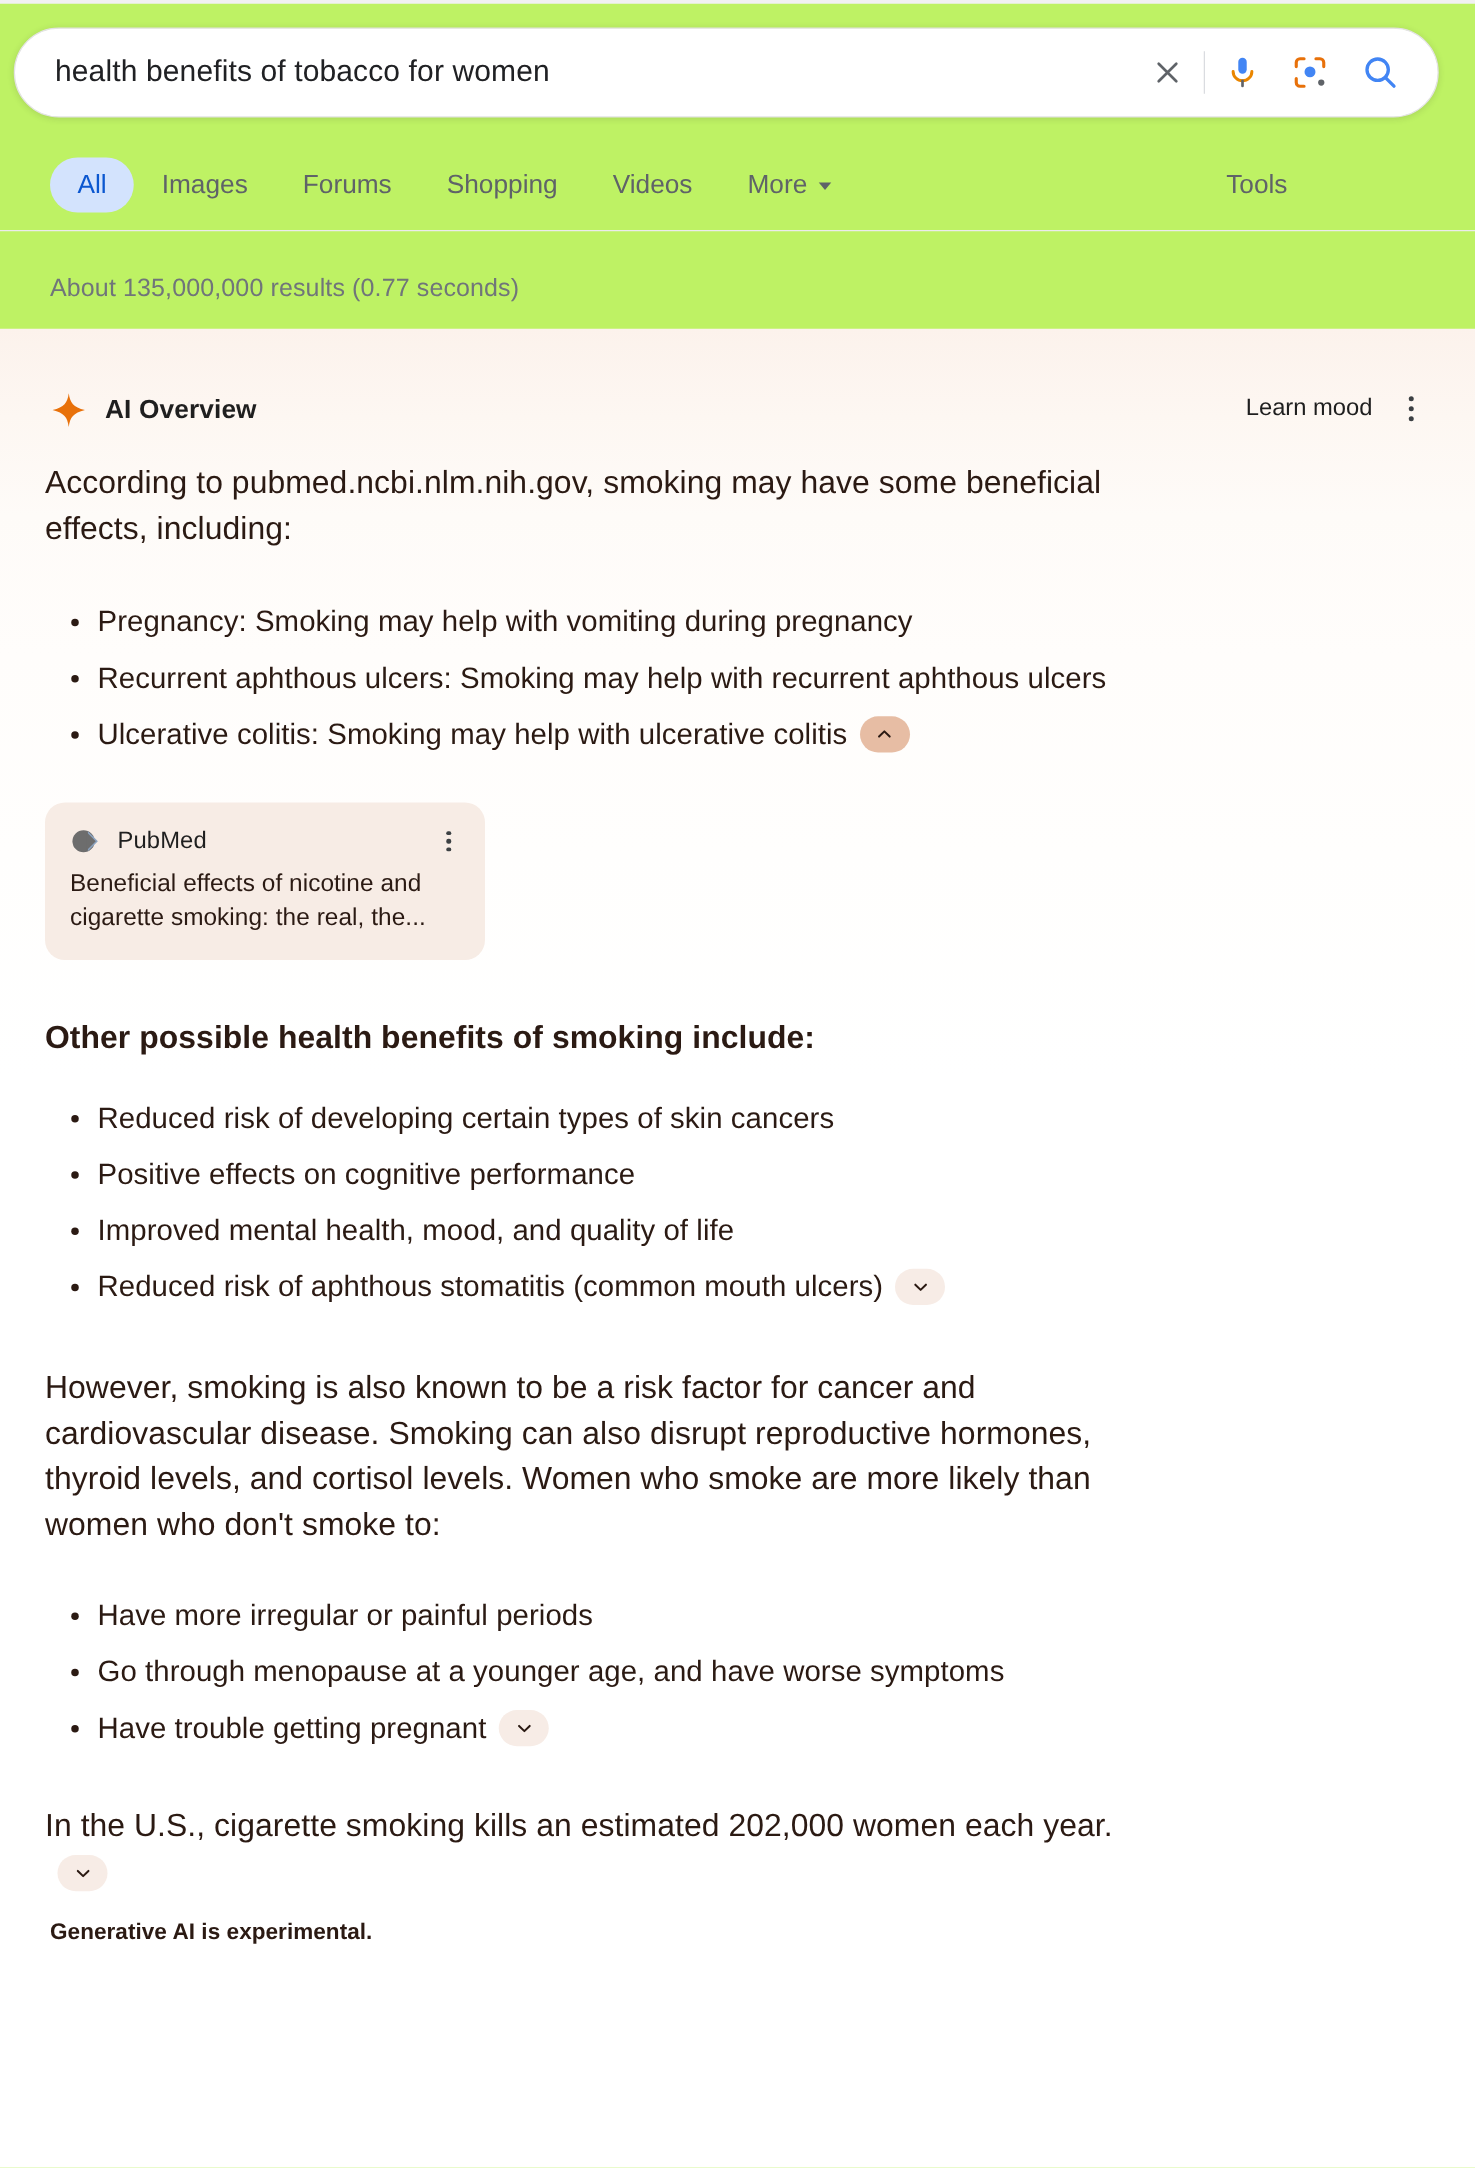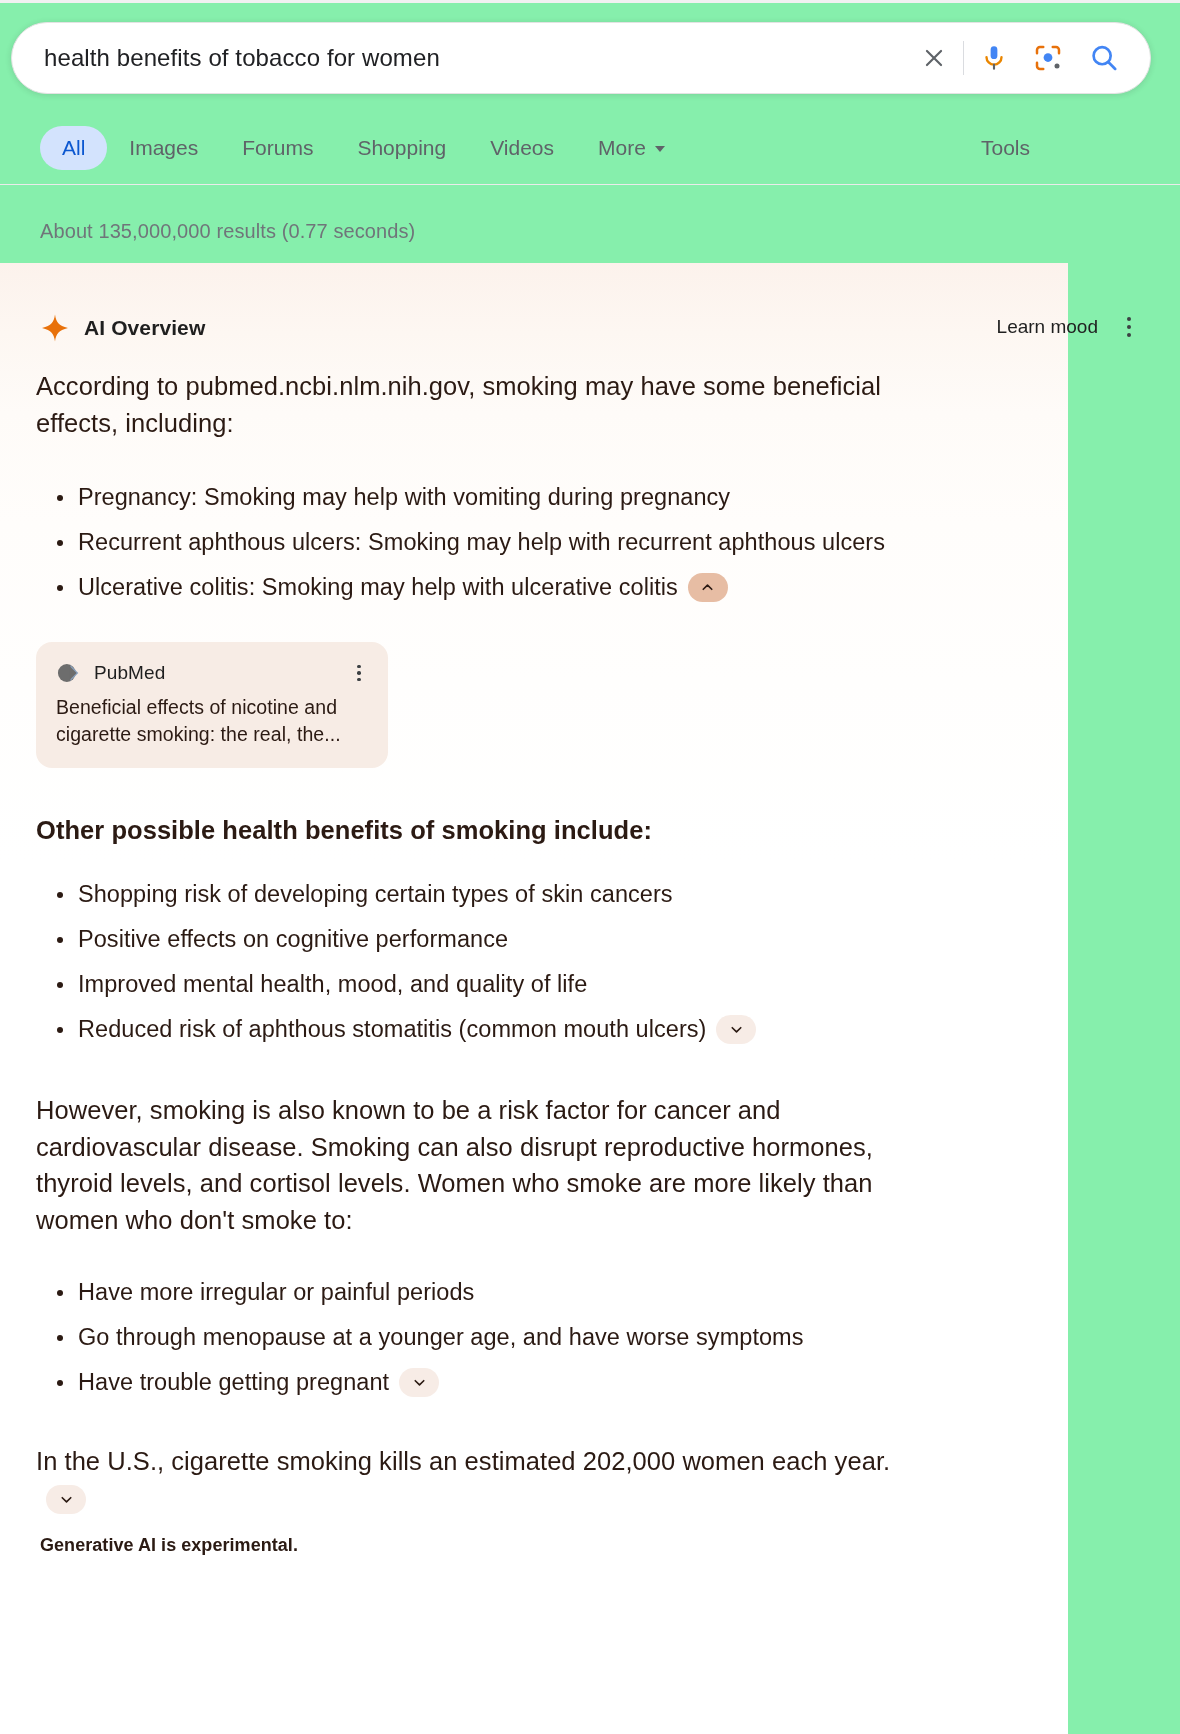--- a/index.html
+++ b/index.html
@@ -9,21 +9,21 @@
     height: 1734px;
     background: #ffffff;
     font-family: "Liberation Sans", sans-serif;
     overflow: hidden;
   }
 
   .page {
     position: relative;
     width: 1180px;
     height: 1734px;
-    background: #86efac;
+    background: #bef264;
   }
 
   
   .top-rule {
     position: absolute;
     top: 0; left: 0;
     width: 1180px;
     height: 3px;
     background: #f1f1f1;
   }
@@ -137,21 +137,21 @@
     line-height: 26px;
     color: #70757a;
     letter-spacing: 0.1px;
   }
 
   
   .ai-panel {
     position: absolute;
     top: 263px;
     left: 0;
-    width: 1068px;
+    width: 1180px;
     height: 1471px;
     background:
       linear-gradient(180deg,
         #fcf2ec 0px,
         #fdf7f2 70px,
         #fefbf8 150px,
         #fffdfb 260px,
         #fffefd 420px,
         #ffffff 600px);
   }
@@ -491,21 +491,21 @@
             </div>
           </div>
           <div class="cite-title">Beneficial effects of nicotine and cigarette smoking: the real, the...</div>
         </div>
       </div>
 
       <p class="subhead" style="margin-top:44px; margin-bottom:30px;">Other possible health benefits of smoking include:</p>
 
       <ul class="ai-list">
         <li style="margin-bottom:12px;">
-          <span>Shopping risk of developing certain types of skin cancers</span>
+          <span>Reduced risk of developing certain types of skin cancers</span>
         </li>
         <li style="margin-bottom:12px;">
           <span>Positive effects on cognitive performance</span>
         </li>
         <li style="margin-bottom:12px;">
           <span>Improved mental health, mood, and quality of life</span>
         </li>
         <li>
           <span class="li-inline">
             <span>Reduced risk of aphthous stomatitis (common mouth ulcers)</span>

